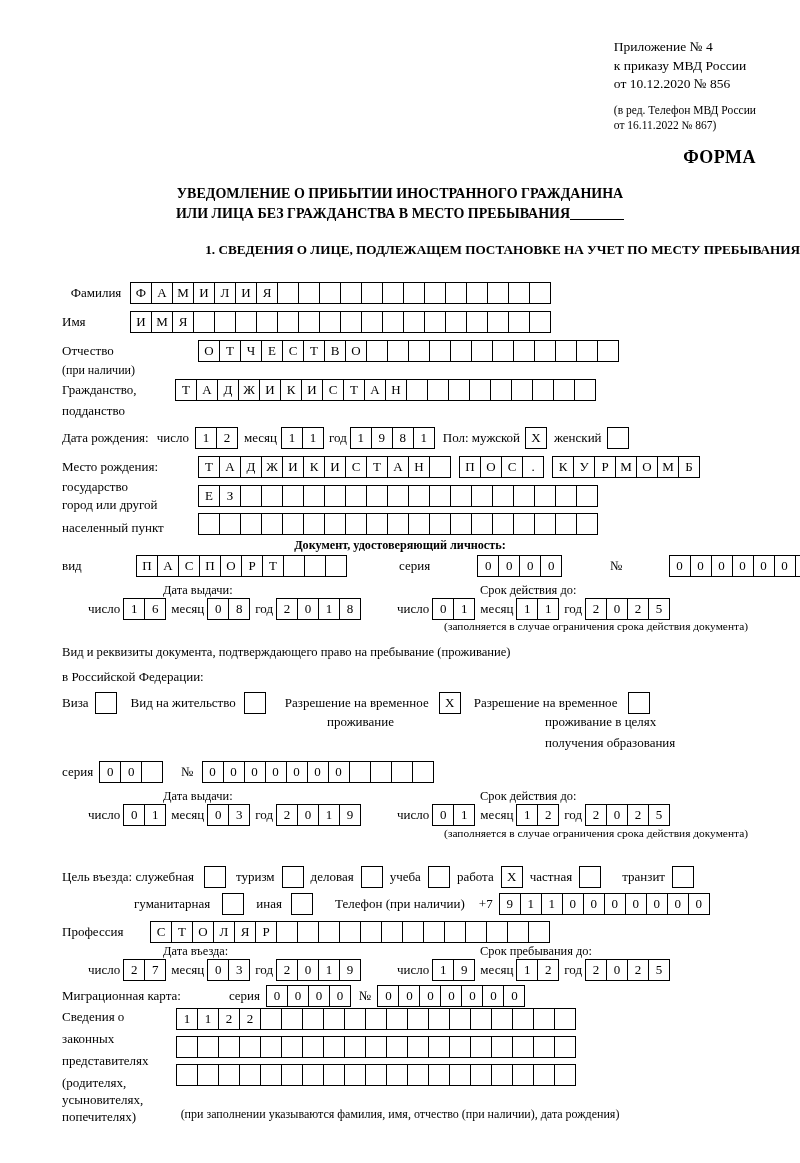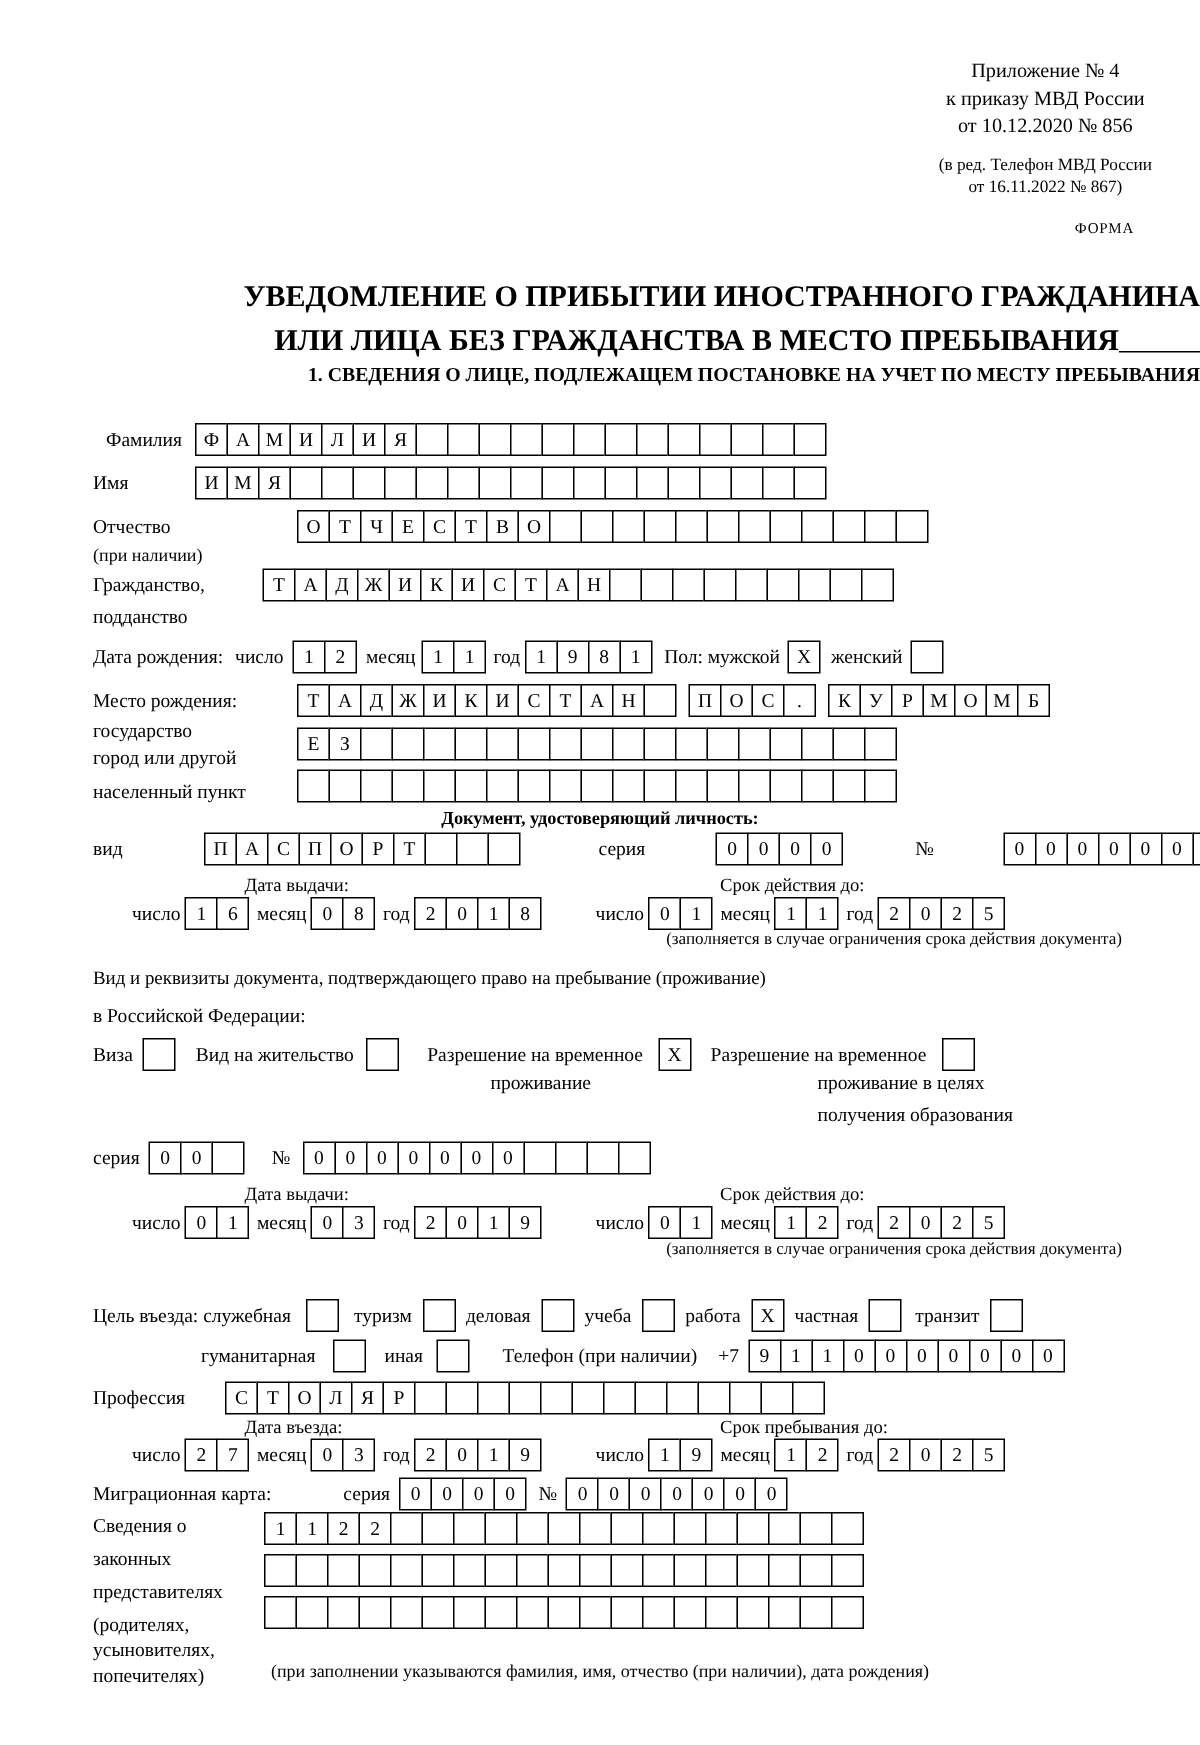--- a/index.html
+++ b/index.html
@@ -5,25 +5,25 @@
   html,body{margin:0;padding:0;background:#fff;}
   body{
     width:800px;height:1163px;position:relative;
     font-family:"Liberation Serif", serif;
     color:#000;
     font-size:13px;
   }
   .page{position:relative;width:800px;height:1163px;padding:0;box-sizing:border-box;}
 
   
-  .hdr{position:absolute;right:32px;top:38px;text-align:center;font-size:13.5px;line-height:1.38;}
+  .hdr{position:absolute;right:44px;top:38px;text-align:left;font-size:13.5px;line-height:1.38;}
   .hdr .small{font-size:11.5px;margin-top:9px;line-height:1.35;}
-  .forma{position:absolute;right:44px;top:147px;font-weight:normal;font-size:10px;letter-spacing:.5px;}
-
-  .title{position:absolute;left:0;right:0;top:184px;text-align:right;font-weight:bold;font-size:20px;line-height:1.45;}
+  .forma{position:absolute;right:44px;top:147px;font-weight:bold;font-size:18px;letter-spacing:.5px;}
+
+  .title{position:absolute;left:0;right:0;top:184px;text-align:center;font-weight:bold;font-size:14px;line-height:1.45;}
   .title .u{display:inline-block;border-bottom:1px solid #000;width:54px;vertical-align:-2px;}
   .section1{position:absolute;left:0;right:0;top:242px;text-align:right;font-weight:bold;font-size:13.2px;}
 
   
   .row{position:absolute;display:flex;align-items:center;white-space:nowrap;}
   .lbl{font-size:13px;}
   .cells{display:flex;}
   .c{
     width:22px;height:22px;border:1px solid #000;margin-left:-1px;
     display:flex;align-items:center;justify-content:center;
@@ -431,21 +431,21 @@
     <span class="lbl" style="margin-left:10px">туризм</span>
     <span class="c" style="margin-left:7px"></span>
     <span class="lbl" style="margin-left:7px">деловая</span>
     <span class="c" style="margin-left:7px"></span>
     <span class="lbl" style="margin-left:7px">учеба</span>
     <span class="c" style="margin-left:7px"></span>
     <span class="lbl" style="margin-left:7px">работа</span>
     <span class="c" style="margin-left:7px">Х</span>
     <span class="lbl" style="margin-left:7px">частная</span>
     <span class="c" style="margin-left:7px"></span>
-    <span class="lbl" style="margin-left:9px">транзит</span>
+    <span class="lbl" style="margin-left:21px">транзит</span>
     <span class="c" style="margin-left:7px"></span>
   </div>
 
   <div class="row" style="left:134px;top:893px;">
     <span class="lbl">гуманитарная</span>
     <span class="c" style="margin-left:12px"></span>
     <span class="lbl" style="margin-left:12px">иная</span>
     <span class="c" style="margin-left:9px"></span>
     <span class="lbl" style="margin-left:22px">Телефон (при наличии)</span>
     <span class="lbl" style="margin-left:14px">+7</span>

